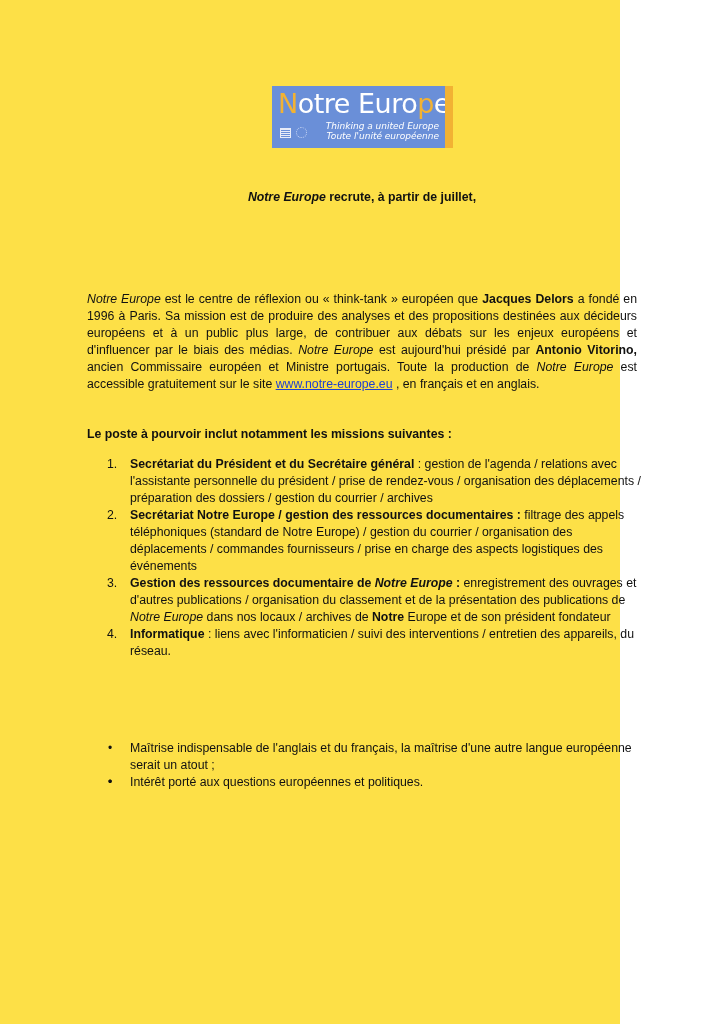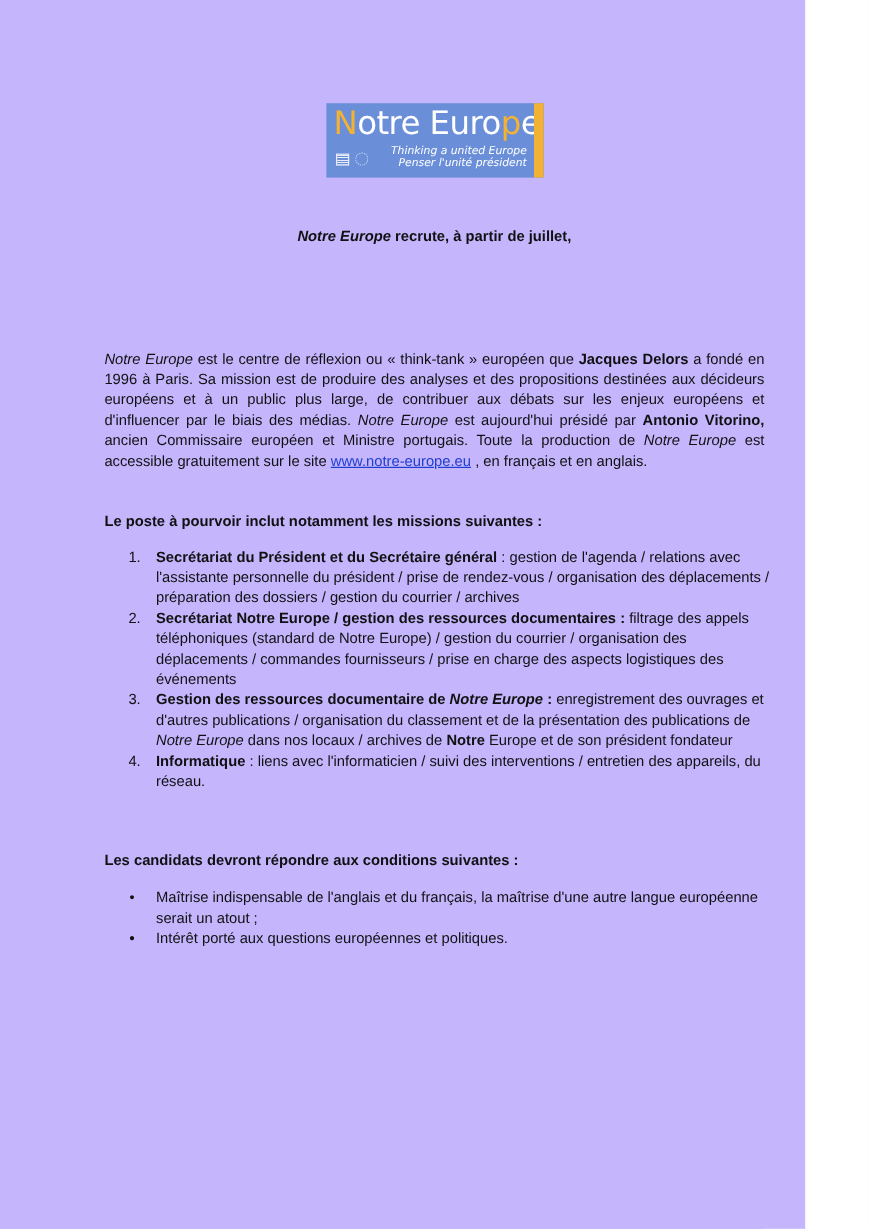--- a/index.html
+++ b/index.html
@@ -1,18 +1,18 @@
 <!DOCTYPE html>
 <html><head>
 <meta charset="utf-8">
 <style>
   html, body { margin: 0; padding: 0; background: #ffffff; }
   body { width: 724px; height: 1024px; position: relative; overflow: hidden;
          font-family: "Liberation Sans", sans-serif; color: #111; font-size: 12.3px; }
-  .page { position: absolute; left: 0; top: 0; width: 671px; height: 1024px; background: #c4b5fd; }
+  .page { position: absolute; left: 0; top: 0; width: 620px; height: 1024px; background: #fde047; }
 
   
   .logo { position: absolute; left: 272px; top: 86px; width: 181px; height: 62px; background: #6a8fd8; }
   .logo .strip { position: absolute; right: 0; top: 0; width: 8px; height: 62px; background: #f2b233; }
   .logo .brand { position: absolute; left: 6px; top: 1px; font-family: "DejaVu Sans", sans-serif;
                  font-size: 27px; color: #ffffff; letter-spacing: -0.5px; line-height: 34px; white-space: nowrap; }
   .logo .brand .hl { color: #f2b233; }
   .logo .tag { position: absolute; right: 14px; top: 35px; text-align: right; font-family: "DejaVu Sans", sans-serif;
                font-style: italic; font-size: 9px; line-height: 10px; color: #ffffff; white-space: nowrap; }
   .logo .flag-icon { position: absolute; left: 8px; top: 42px; width: 11px; height: 10px;
@@ -47,39 +47,38 @@
 <body>
 
 <div class="page">
 
   <div class="logo">
     <div class="brand"><span class="hl">N</span><span>otre Euro</span><span class="hl">p</span><span>e</span></div>
     <span class="flag-icon"></span>
     <span class="stars-icon"></span>
     <div class="tag">
       <div>Thinking a united Europe</div>
-      <div>Penser l'unité président</div>
+      <div>Toute l'unité européenne</div>
     </div>
     <div class="strip"></div>
   </div>
 
   <div class="center t1"><span class="italic">Notre Europe</span><span> recrute, à partir de juillet,</span></div>
 
   <div class="para"><span class="italic">Notre Europe</span><span> est le centre de réflexion ou « think-tank » européen que </span><span class="bold">Jacques Delors</span><span> a fondé en 1996 à Paris.  Sa mission est de produire des analyses et des propositions destinées aux décideurs européens et à un public plus large, de contribuer aux débats sur les enjeux européens et d'influencer par le biais des médias. </span><span class="italic">Notre Europe</span><span> est aujourd'hui présidé par </span><span class="bold">Antonio Vitorino,</span><span> ancien Commissaire européen et Ministre portugais. Toute la production de </span><span class="italic">Notre Europe</span><span> est accessible gratuitement sur le site </span><a class="link">www.notre-europe.eu</a><span> , en français et en anglais.</span></div>
 
   <div class="head h1">Le poste à pourvoir inclut notamment les missions suivantes :</div>
 
   <ol class="olist">
     <li><span class="num">1.</span><span class="bold">Secrétariat du Président et du Secrétaire général</span><span> : gestion de l'agenda / relations avec l'assistante personnelle du président / prise de rendez-vous / organisation des déplacements / préparation des dossiers / gestion du courrier / archives</span></li>
     <li><span class="num">2.</span><span class="bold">Secrétariat Notre Europe / gestion des ressources documentaires :</span><span> filtrage des appels téléphoniques (standard de Notre Europe) / gestion du courrier / organisation des déplacements / commandes fournisseurs / prise en charge des aspects logistiques des événements</span></li>
     <li><span class="num">3.</span><span class="bold">Gestion des ressources documentaire de </span><span class="bold italic">Notre Europe</span><span class="bold"> :</span><span> enregistrement des ouvrages et d'autres publications / organisation du classement et de la présentation des publications de </span><span class="italic">Notre Europe</span><span> dans nos locaux / archives de </span><span class="bold">Notre</span><span> Europe et de son président fondateur</span></li>
     <li><span class="num">4.</span><span class="bold">Informatique</span><span> : liens avec l'informaticien / suivi des interventions / entretien des appareils, du réseau.</span></li>
   </ol>
 
-  <div class="head h2">Les candidats devront répondre aux conditions suivantes :</div>
 
   <ul class="ulist">
     <li><span class="bullet">•</span><span>Maîtrise indispensable de l'anglais et du français, la maîtrise d'une autre langue européenne serait un atout ;</span></li>
     <li><span class="bullet">•</span></li>
     <li><span class="bullet">•</span><span>Intérêt porté aux questions européennes et politiques.</span></li>
   </ul>
 
 
 </div>
 

